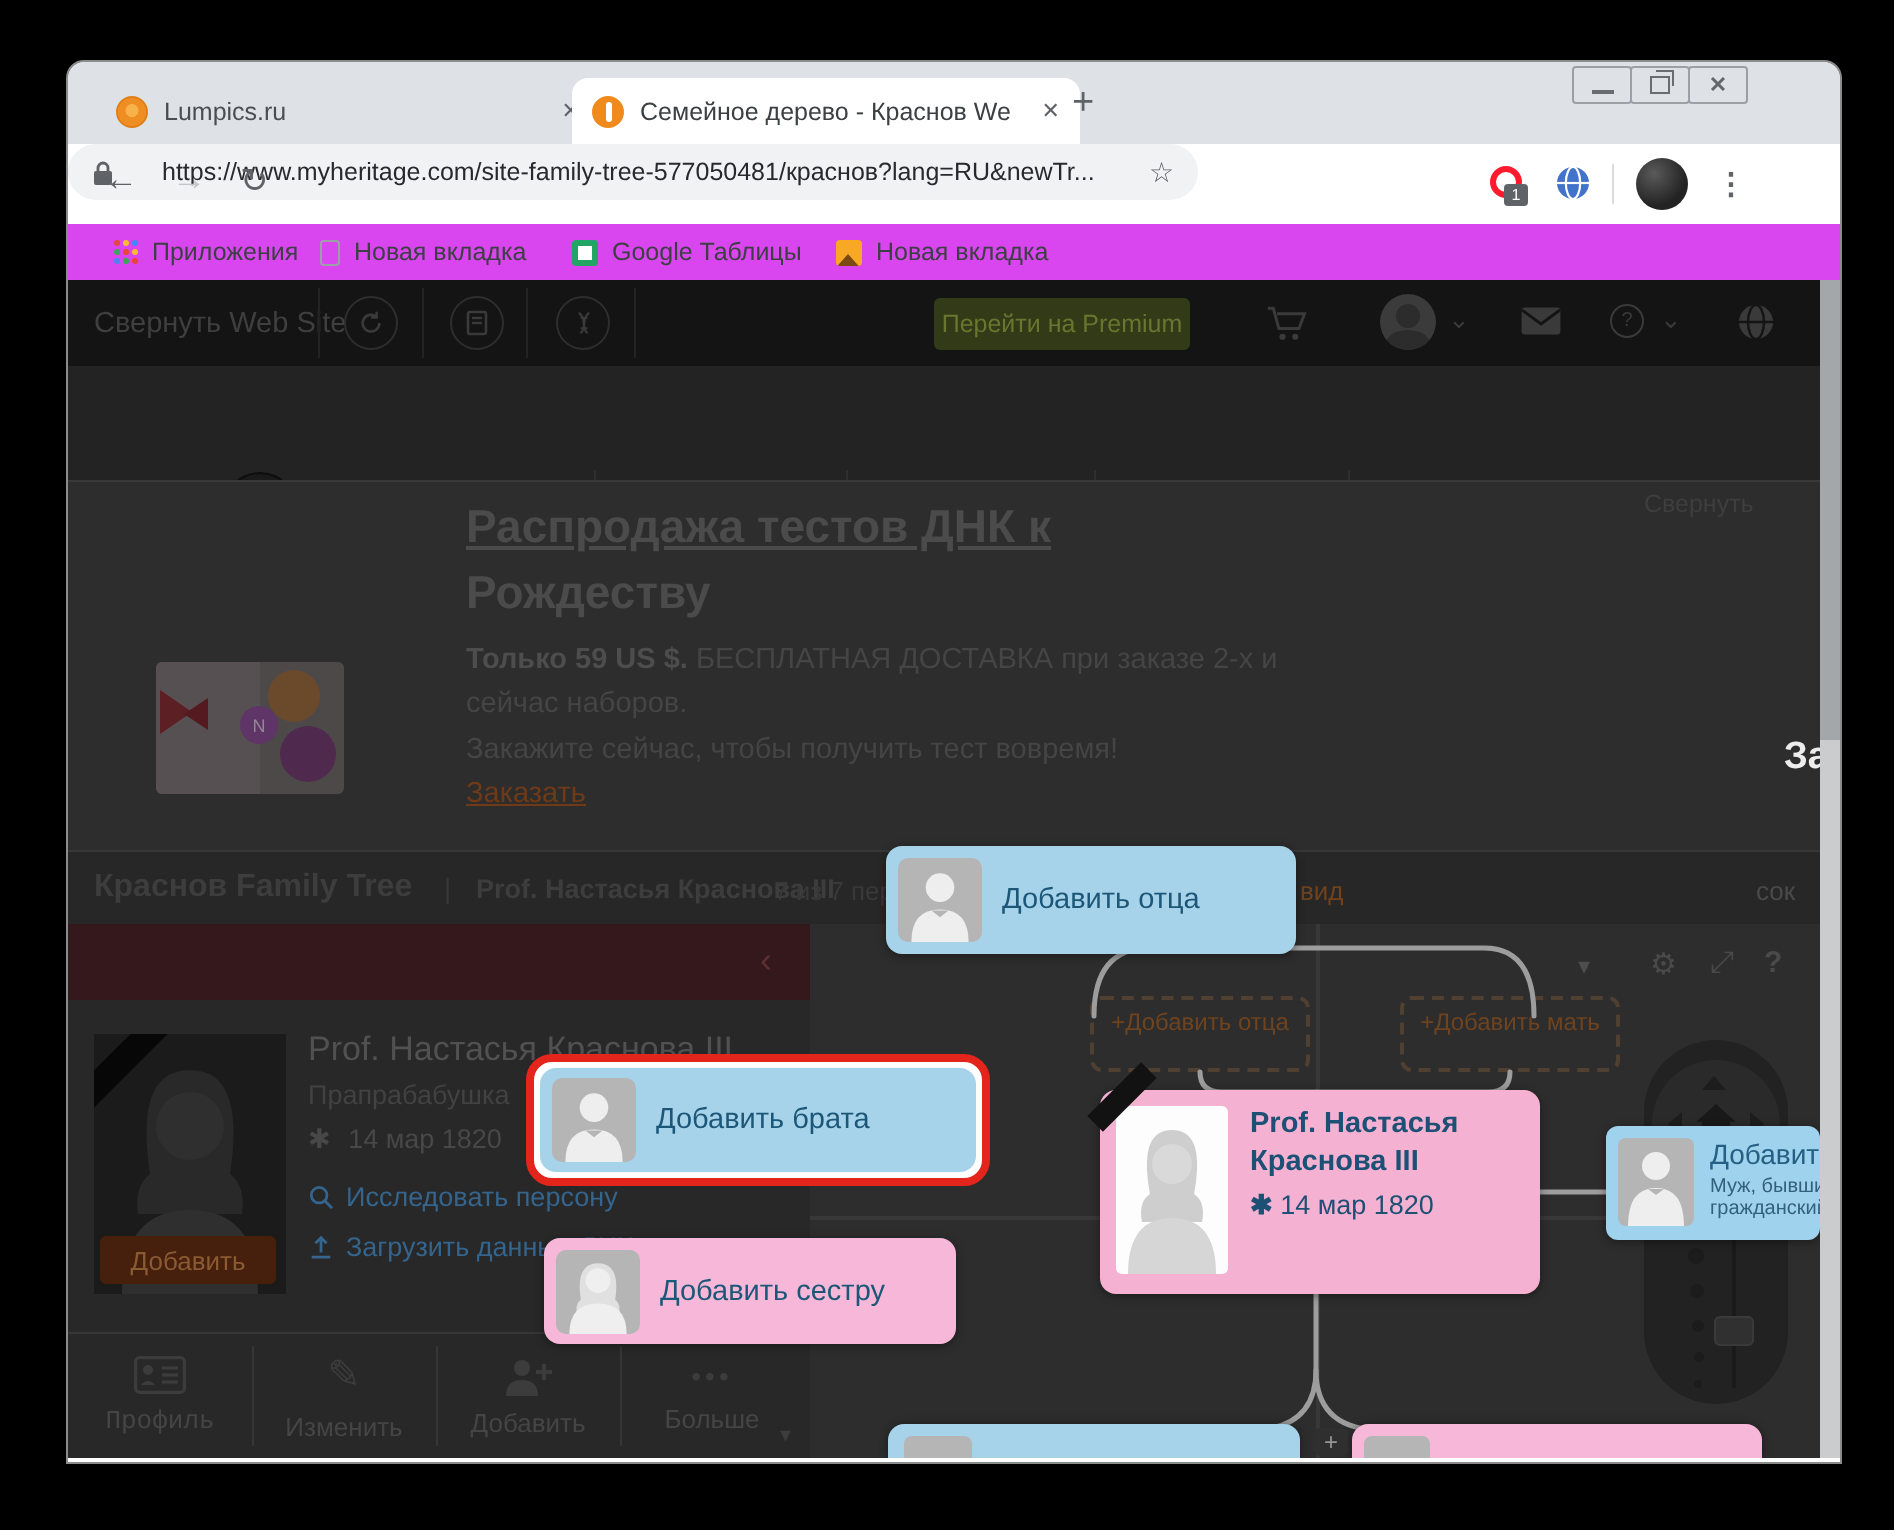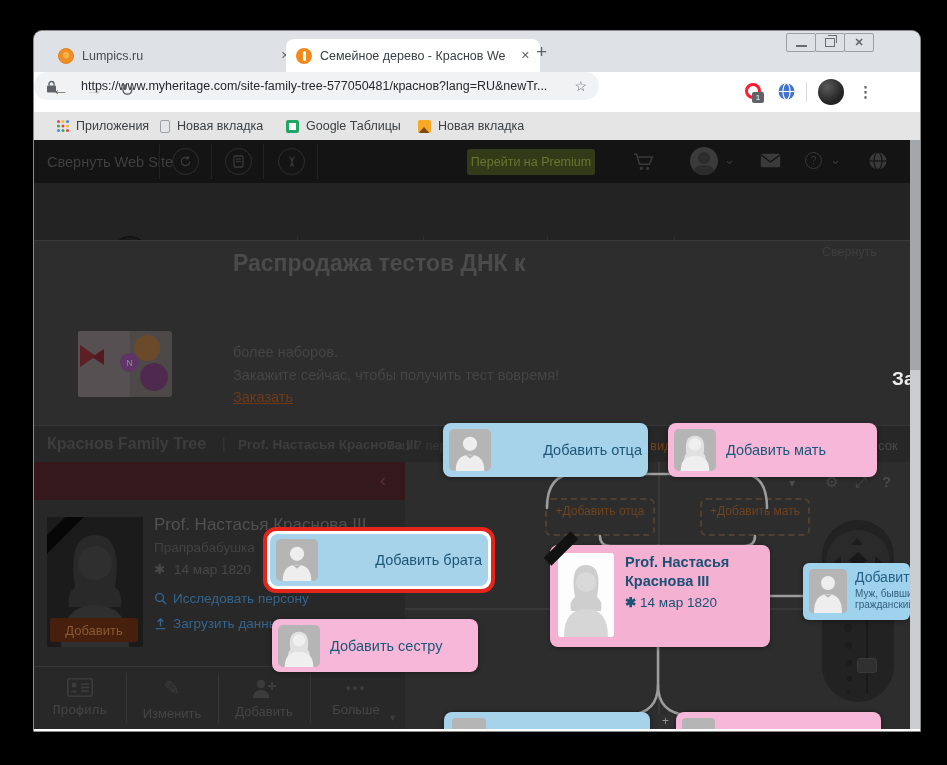--- a/index.html
+++ b/index.html
@@ -31,21 +31,21 @@
     display:flex;align-items:center;padding:0 12px;box-sizing:border-box;gap:24px;}
   .url{flex:1;font-size:12.5px;color:#27292c;overflow:hidden;white-space:nowrap;}
   .star{font-size:14px;color:#5f6368;}
   .operaicon{width:16px;height:16px;border-radius:50%;border:3px solid #ff1b2d;box-sizing:border-box;position:relative;}
   .operabadge{position:absolute;left:7px;top:9px;width:12px;height:11px;background:#5f6368;border-radius:2px;
     color:#fff;font-size:8px;display:flex;align-items:center;justify-content:center;}
   .sep{width:1px;height:20px;background:#dadce0;}
   .uavatar{width:26px;height:26px;border-radius:50%;background:radial-gradient(circle at 35% 30%,#5a5a5a 0%,#232323 65%);}
   .menu3{font-size:15px;color:#5f6368;font-weight:bold;}
   
-  .bkbar{left:0;top:81px;width:886px;height:28px;background:#e5e5e5;}
+  .bkbar{left:0;top:81px;width:886px;height:28px;background:#d946ef;}
   .bk{display:flex;align-items:center;gap:7px;position:absolute;top:4px;height:20px;font-size:12.5px;color:#3c4043;}
   .bgridwrap{width:12px;height:12px;position:relative;}
   .bgrid{position:absolute;left:0;top:0;width:3px;height:3px;border-radius:50%;background:#e8453c;
     box-shadow:4.5px 0 0 #f9bb2d,9px 0 0 #4688f1,0 4.5px 0 #3aa757,4.5px 4.5px 0 #e8453c,9px 4.5px 0 #f9bb2d,
     0 9px 0 #4688f1,4.5px 9px 0 #3aa757,9px 9px 0 #e8453c;}
   .docicon{width:10px;height:13px;border:1.5px solid #9aa0a6;border-radius:2px;box-sizing:border-box;}
   .sheeticon{width:13px;height:13px;background:#23a566;border-radius:2px;position:relative;}
   .sheeticon:before{content:"";position:absolute;left:3px;top:3px;width:7px;height:7px;
     background:linear-gradient(#fff,#fff) 0 3px/7px 1px no-repeat,linear-gradient(#fff,#fff) 3px 0/1px 7px no-repeat,
     linear-gradient(#fff,#fff);background-color:transparent;border:1px solid #fff;box-sizing:border-box;}
@@ -110,21 +110,21 @@
   .ucam{position:absolute;left:1px;top:37px;width:14px;height:14px;border-radius:50%;background:#5a2630;border:2px solid #3a252d;}
   .widget{left:417px;top:58px;width:72px;height:182px;background:#222;border-radius:36px;}
   .wcirc{position:absolute;left:4px;top:10px;width:64px;height:64px;border-radius:50%;background:#2a2a2a;}
   .wtri{position:absolute;width:0;height:0;}
   .slidertrack{position:absolute;left:44px;top:88px;width:2px;height:86px;background:#1a1a1a;}
   .sliderhandle{position:absolute;left:35px;top:138px;width:18px;height:13px;background:#303030;border:1px solid #3a3a3a;border-radius:3px;}
   .wdot{position:absolute;border-radius:50%;background:#1c1c1c;}
   
   .pop{display:flex;align-items:center;gap:10px;padding:6px;border-radius:8px;box-sizing:border-box;
     box-shadow:0 1px 5px rgba(0,0,0,.4);z-index:10;}
-  .blue{background:#a6d3ea;justify-content:space-between;}
+  .blue{background:#a6d3ea;}
   .pink{background:#f6b7d8;}
   .pop .lbl{font-size:14.5px;color:#1d5778;white-space:nowrap;}
   .av{width:42px;height:42px;border-radius:5px;overflow:hidden;flex:0 0 42px;}
   .ring{left:229px;top:387px;width:232px;height:66px;border:4px solid #e3251b;border-radius:13px;
     background:#fff;padding:3px;box-sizing:border-box;z-index:11;}
   .ring .pop{width:100%;height:100%;border-radius:8px;box-shadow:none;}
   .card{border-radius:8px;box-shadow:0 1px 5px rgba(0,0,0,.4);z-index:10;display:flex;padding:8px;gap:11px;box-sizing:border-box;}
   .cname{font-size:14.5px;font-weight:bold;color:#1c5075;line-height:19px;white-space:nowrap;}
   .cbirth{font-size:13.5px;color:#1c5075;margin-top:3px;white-space:nowrap;}
   .crib{position:absolute;left:-8px;top:-2px;width:38px;height:11px;background:#121212;transform:rotate(-45deg);z-index:12;}
@@ -282,22 +282,26 @@
     <div class="banner a">
       <div class="a nv" style="left:788px;top:4px;font-size:12.5px;color:#3e3e3e;">Свернуть</div>
       <div class="prod a">
         <div class="prodL"></div>
           <div class="pc1"></div>
           <div class="pc2"></div>
         <div class="bow"></div>
           <div class="bow2"></div>
         <div class="pc3">N</div>
       </div>
-      <div class="btitle a nv" style="left:199px;top:9px;">Распродажа тестов ДНК к</div>
-      <div class="btext a nv" style="left:199px;top:103px;">более наборов.</div>
+      <div class="btitle a nv" style="left:199px;top:9px;text-decoration:underline;">Распродажа тестов ДНК к</div>
+      <div class="btitle a nv" style="left:199px;top:42px;">Рождеству</div>
+      <div class="a nv" style="left:199px;top:80px;">
+        <span class="btext" style="font-weight:bold;color:#4d4d4d;">Только 59 US $.</span><span class="btext"> БЕСПЛАТНАЯ ДОСТАВКА при заказе 2-х и</span>
+      </div>
+      <div class="btext a nv" style="left:199px;top:103px;">сейчас наборов.</div>
       <div class="btext a nv" style="left:199px;top:126px;">Закажите сейчас, чтобы получить тест вовремя!</div>
       <div class="a nv" style="left:199px;top:148px;font-size:14.5px;color:#703a17;text-decoration:underline;">Заказать</div>
     </div>
 
     <div class="za a nv">За</div>
 
     <div class="ttoolbar a">
       <div class="a nv" style="left:13px;top:9px;font-size:16px;font-weight:bold;color:#3d3d3d;">Краснов Family Tree</div>
       <div class="a" style="left:188px;top:10px;font-size:14px;color:#383838;">|</div>
       <div class="a nv" style="left:204px;top:11px;font-size:13.5px;font-weight:600;color:#3d3d3d;">Prof. Настасья Краснова III</div>
@@ -418,29 +422,20 @@
 
     <div class="pop blue a" style="left:409px;top:283px;width:205px;height:54px;">
       <svg class="av" viewBox="0 0 44 44">
           <rect width="44" height="44" rx="4" fill="#b5b5b5"></rect>
           <circle cx="22" cy="15.5" r="7.5" fill="#eeeeee"></circle>
           <path d="M7 44 Q7 27 22 27 Q37 27 37 44 Z" fill="#eeeeee"></path>
           <path d="M22 31 l-4.5 -3.5 h9 Z" fill="#b5b5b5"></path>
         </svg>
       <div class="lbl">Добавить отца</div>
     </div>
-    <div class="pop pink a" style="left:634px;top:283px;width:209px;height:54px;">
-      <svg class="av" viewBox="0 0 44 44">
-          <rect width="44" height="44" rx="4" fill="#b5b5b5"></rect>
-          <path d="M13 26 Q10 7 22 7 Q34 7 31 26 Q34 28 33 33 L11 33 Q10 28 13 26 Z" fill="#e0e0e0"></path>
-          <circle cx="22" cy="16" r="6.5" fill="#efefef"></circle>
-          <path d="M7 44 Q7 28 22 28 Q37 28 37 44 Z" fill="#efefef"></path>
-        </svg>
-      <div class="lbl">Добавить мать</div>
-    </div>
 
     <div class="ring a">
       <div class="pop blue">
         <svg class="av" viewBox="0 0 44 44">
             <rect width="44" height="44" rx="4" fill="#b5b5b5"></rect>
             <circle cx="22" cy="15.5" r="7.5" fill="#eeeeee"></circle>
             <path d="M7 44 Q7 27 22 27 Q37 27 37 44 Z" fill="#eeeeee"></path>
             <path d="M22 31 l-4.5 -3.5 h9 Z" fill="#b5b5b5"></path>
           </svg>
         <div class="lbl">Добавить брата</div>

